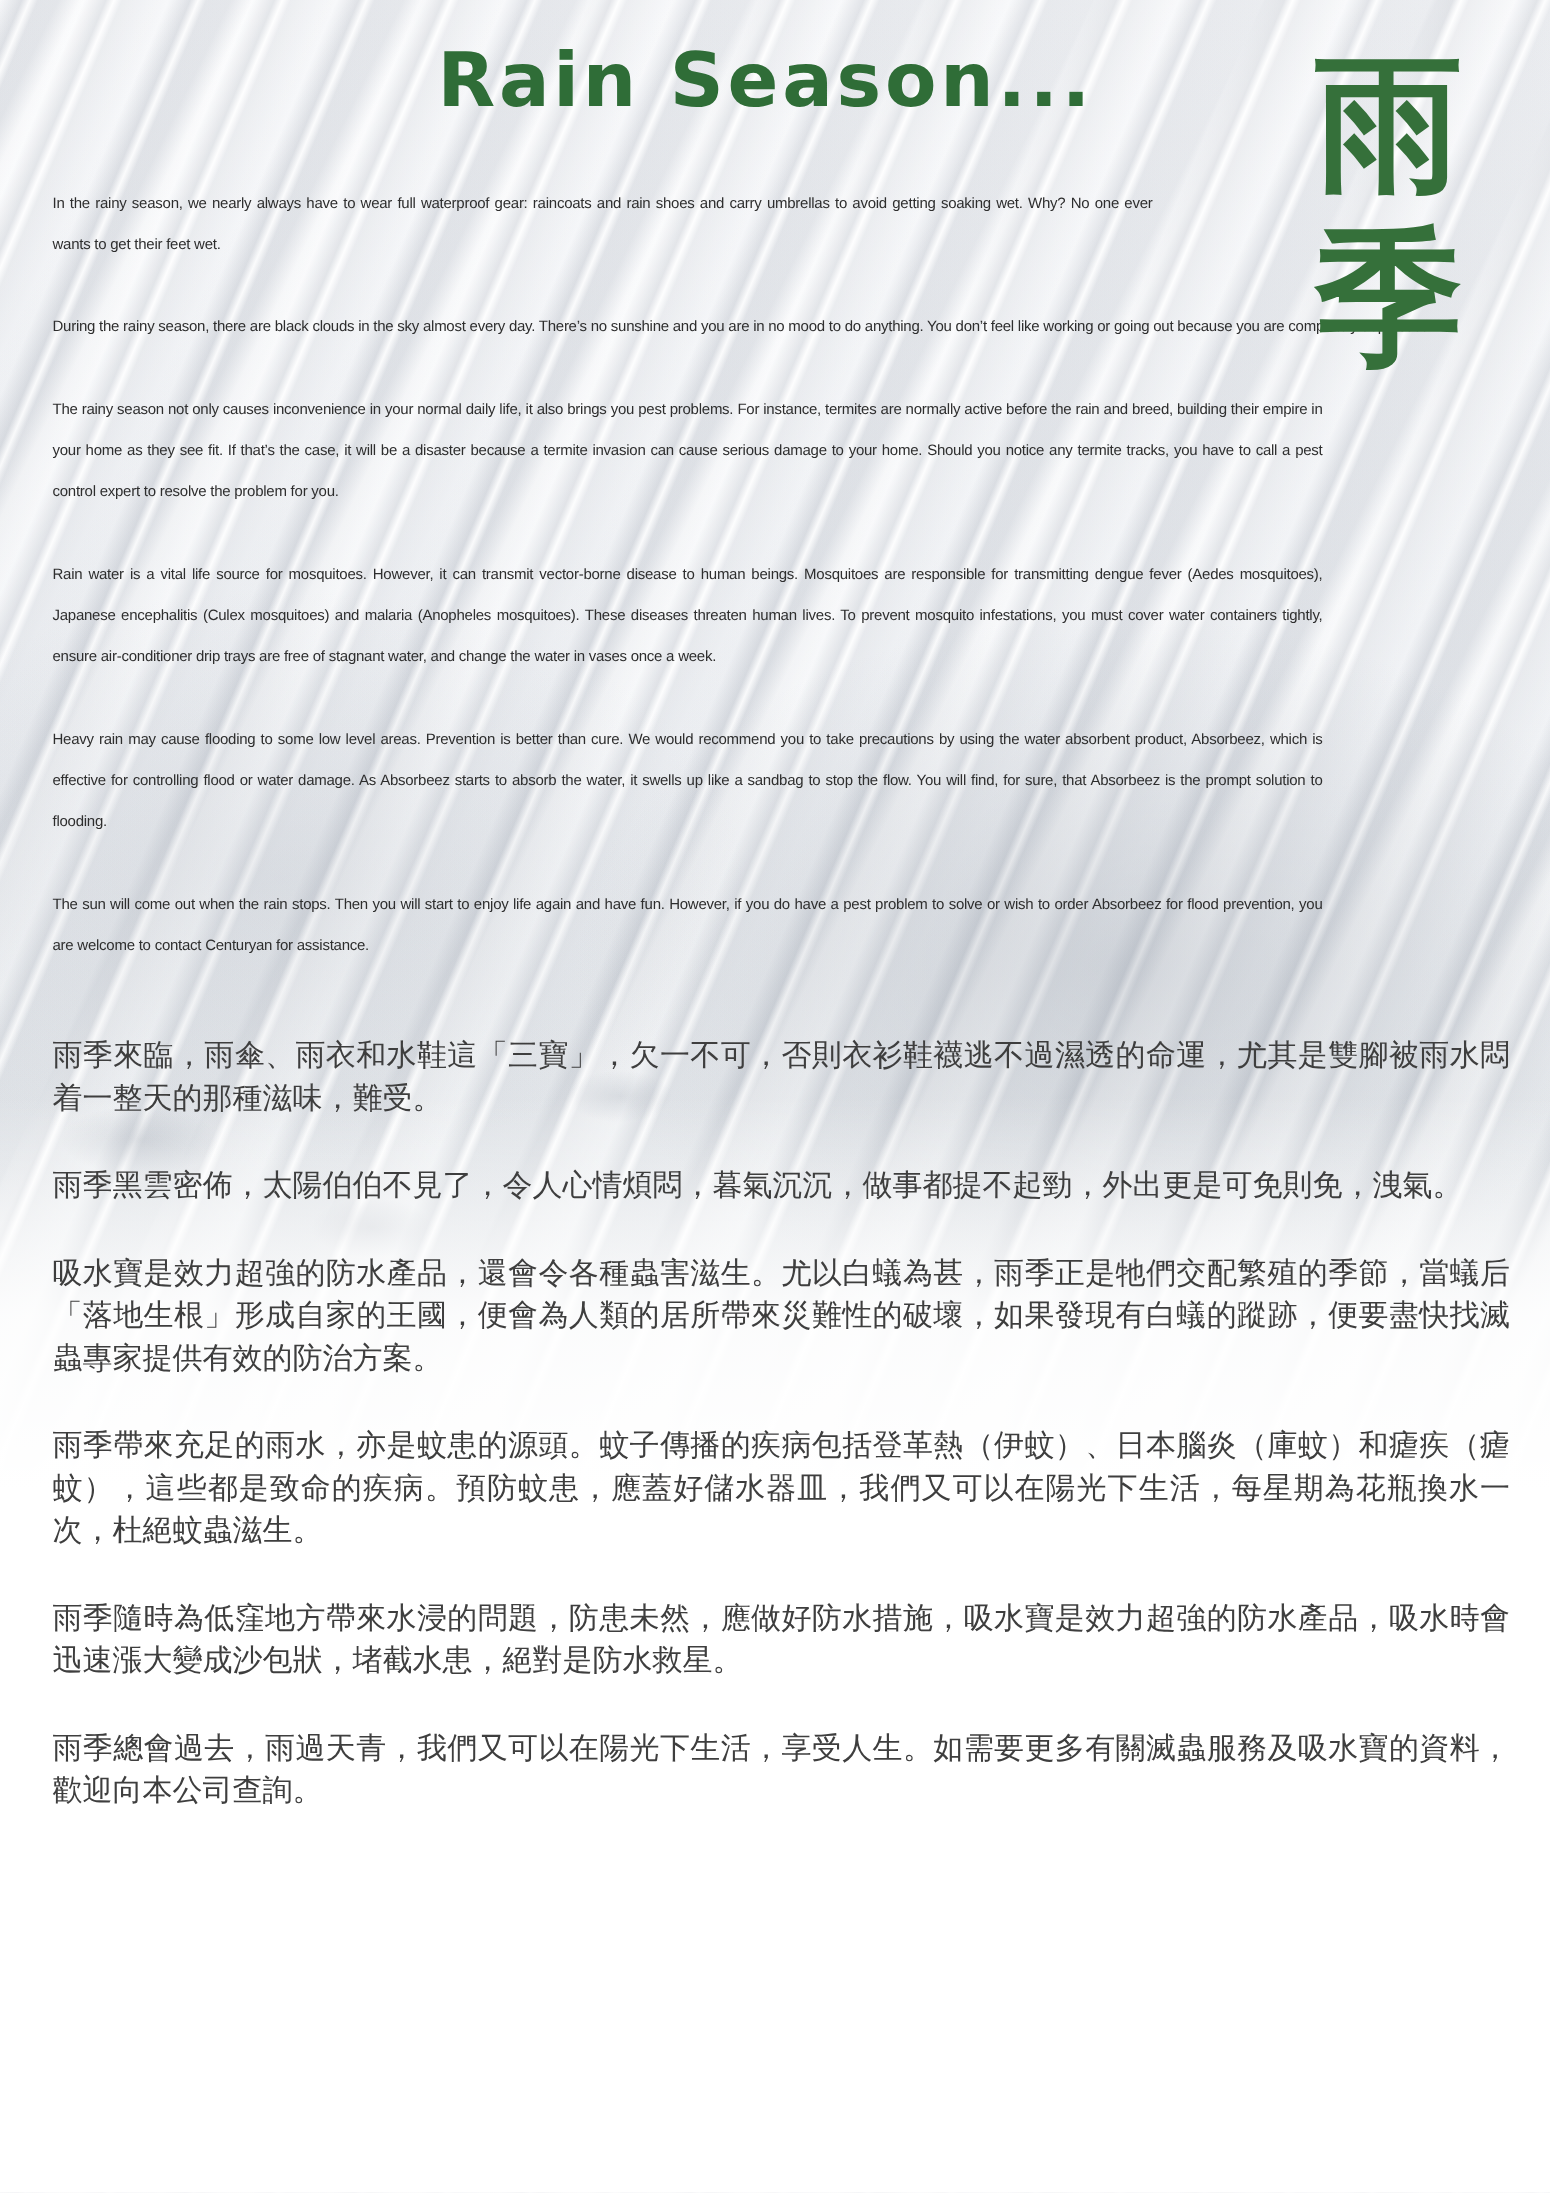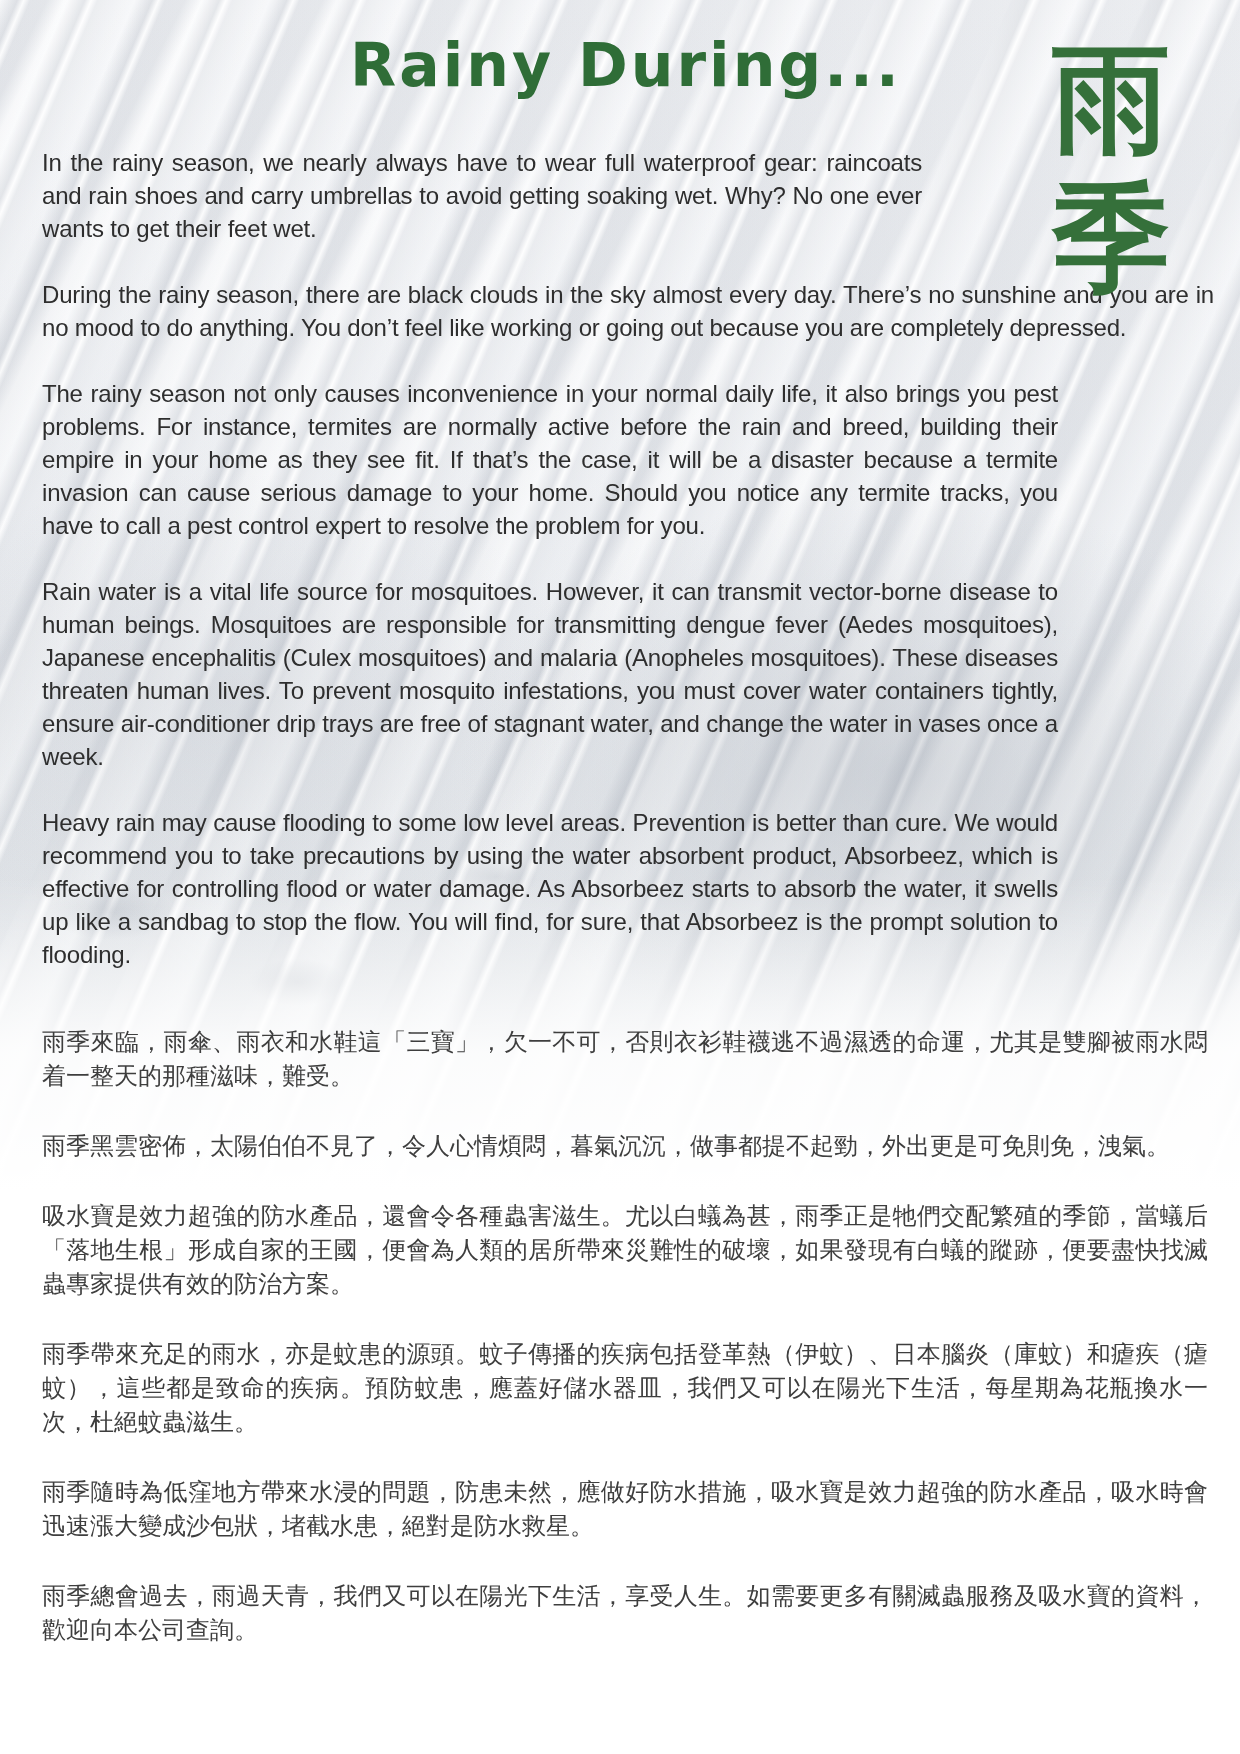--- a/index.html
+++ b/index.html
@@ -56,21 +56,21 @@
     align-items:center;
     color:#35703a;
     font-family:"DejaVu Sans", sans-serif;
     font-weight:bold;
     font-size:118px;
     line-height:1.18;
   }
 
   .english-section { margin:46px 0 0 42px; }
   .en {
-    font-size:24px;
+    font-size:12px;
     line-height:33px;
     letter-spacing:-0.2px;
     color:#2e2e2e;
     text-align:justify;
     margin-bottom:33px;
   }
   .en.p1 { width:880px; }
   .en.p2 { width:1172px; }
   .en.p3, .en.p4, .en.p5, .en.p6 { width:1016px; }
 
@@ -82,33 +82,34 @@
     color:#3e3e3e;
     text-align:justify;
     margin-bottom:36px;
   }
 </style>
 </head>
 <body>
 
 <div class="page">
 
-  <h1 class="title">Rainy During...</h1>
+  <h1 class="title">Rain Season...</h1>
 
   <div class="calligraphy">
     <span>雨</span>
     <span>季</span>
   </div>
 
   <section class="english-section">
     <p class="en p1">In the rainy season, we nearly always have to wear full waterproof gear: raincoats and rain shoes and carry umbrellas to avoid getting soaking wet. Why? No one ever wants to get their feet wet.</p>
     <p class="en p2">During the rainy season, there are black clouds in the sky almost every day. There’s no sunshine and you are in no mood to do anything. You don’t feel like working or going out because you are completely depressed.</p>
     <p class="en p3">The rainy season not only causes inconvenience in your normal daily life, it also brings you pest problems. For instance, termites are normally active before the rain and breed, building their empire in your home as they see fit. If that’s the case, it will be a disaster because a termite invasion can cause serious damage to your home. Should you notice any termite tracks, you have to call a pest control expert to resolve the problem for you.</p>
     <p class="en p4">Rain water is a vital life source for mosquitoes. However, it can transmit vector-borne disease to human beings. Mosquitoes are responsible for transmitting dengue fever (Aedes mosquitoes), Japanese encephalitis (Culex mosquitoes) and malaria (Anopheles mosquitoes). These diseases threaten human lives. To prevent mosquito infestations, you must cover water containers tightly, ensure air-conditioner drip trays are free of stagnant water, and change the water in vases once a week.</p>
     <p class="en p5">Heavy rain may cause flooding to some low level areas. Prevention is better than cure. We would recommend you to take precautions by using the water absorbent product, Absorbeez, which is effective for controlling flood or water damage. As Absorbeez starts to absorb the water, it swells up like a sandbag to stop the flow.  You will find, for sure, that Absorbeez is the prompt solution to flooding.</p>
+    <p class="en p6">The sun will come out when the rain stops. Then you will start to enjoy life again and have fun. However, if you do have a pest problem to solve or wish to order Absorbeez for flood prevention, you are welcome to contact Centuryan for assistance.</p>
   </section>
 
   <section class="chinese-section">
     <p class="cn">雨季來臨，雨傘、雨衣和水鞋這「三寶」，欠一不可，否則衣衫鞋襪逃不過濕透的命運，尤其是雙腳被雨水悶着一整天的那種滋味，難受。</p>
     <p class="cn">雨季黑雲密佈，太陽伯伯不見了，令人心情煩悶，暮氣沉沉，做事都提不起勁，外出更是可免則免，洩氣。</p>
     <p class="cn">吸水寶是效力超強的防水產品，還會令各種蟲害滋生。尤以白蟻為甚，雨季正是牠們交配繁殖的季節，當蟻后「落地生根」形成自家的王國，便會為人類的居所帶來災難性的破壞，如果發現有白蟻的蹤跡，便要盡快找滅蟲專家提供有效的防治方案。</p>
     <p class="cn">雨季帶來充足的雨水，亦是蚊患的源頭。蚊子傳播的疾病包括登革熱（伊蚊）、日本腦炎（庫蚊）和瘧疾（瘧蚊），這些都是致命的疾病。預防蚊患，應蓋好儲水器皿，我們又可以在陽光下生活，每星期為花瓶換水一次，杜絕蚊蟲滋生。</p>
     <p class="cn">雨季隨時為低窪地方帶來水浸的問題，防患未然，應做好防水措施，吸水寶是效力超強的防水產品，吸水時會迅速漲大變成沙包狀，堵截水患，絕對是防水救星。</p>
     <p class="cn">雨季總會過去，雨過天青，我們又可以在陽光下生活，享受人生。如需要更多有關滅蟲服務及吸水寶的資料，歡迎向本公司查詢。</p>
   </section>

